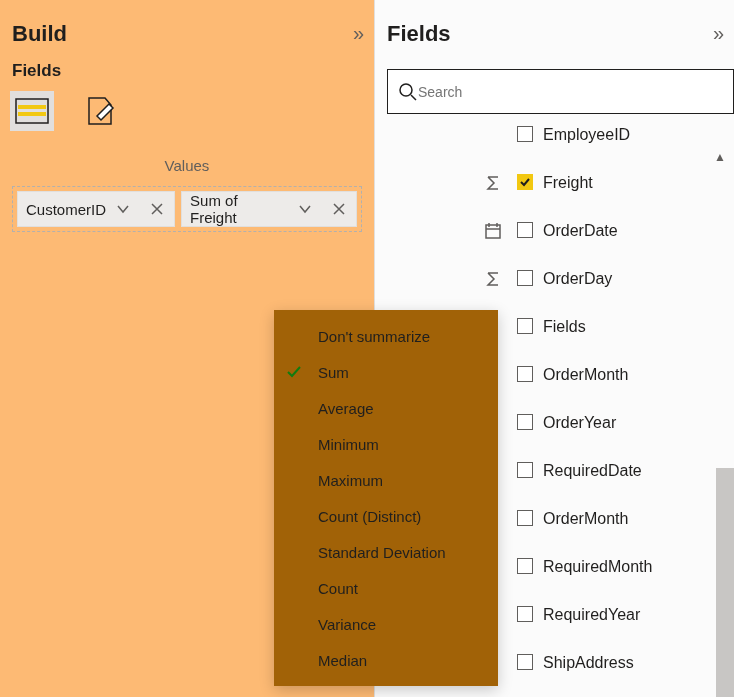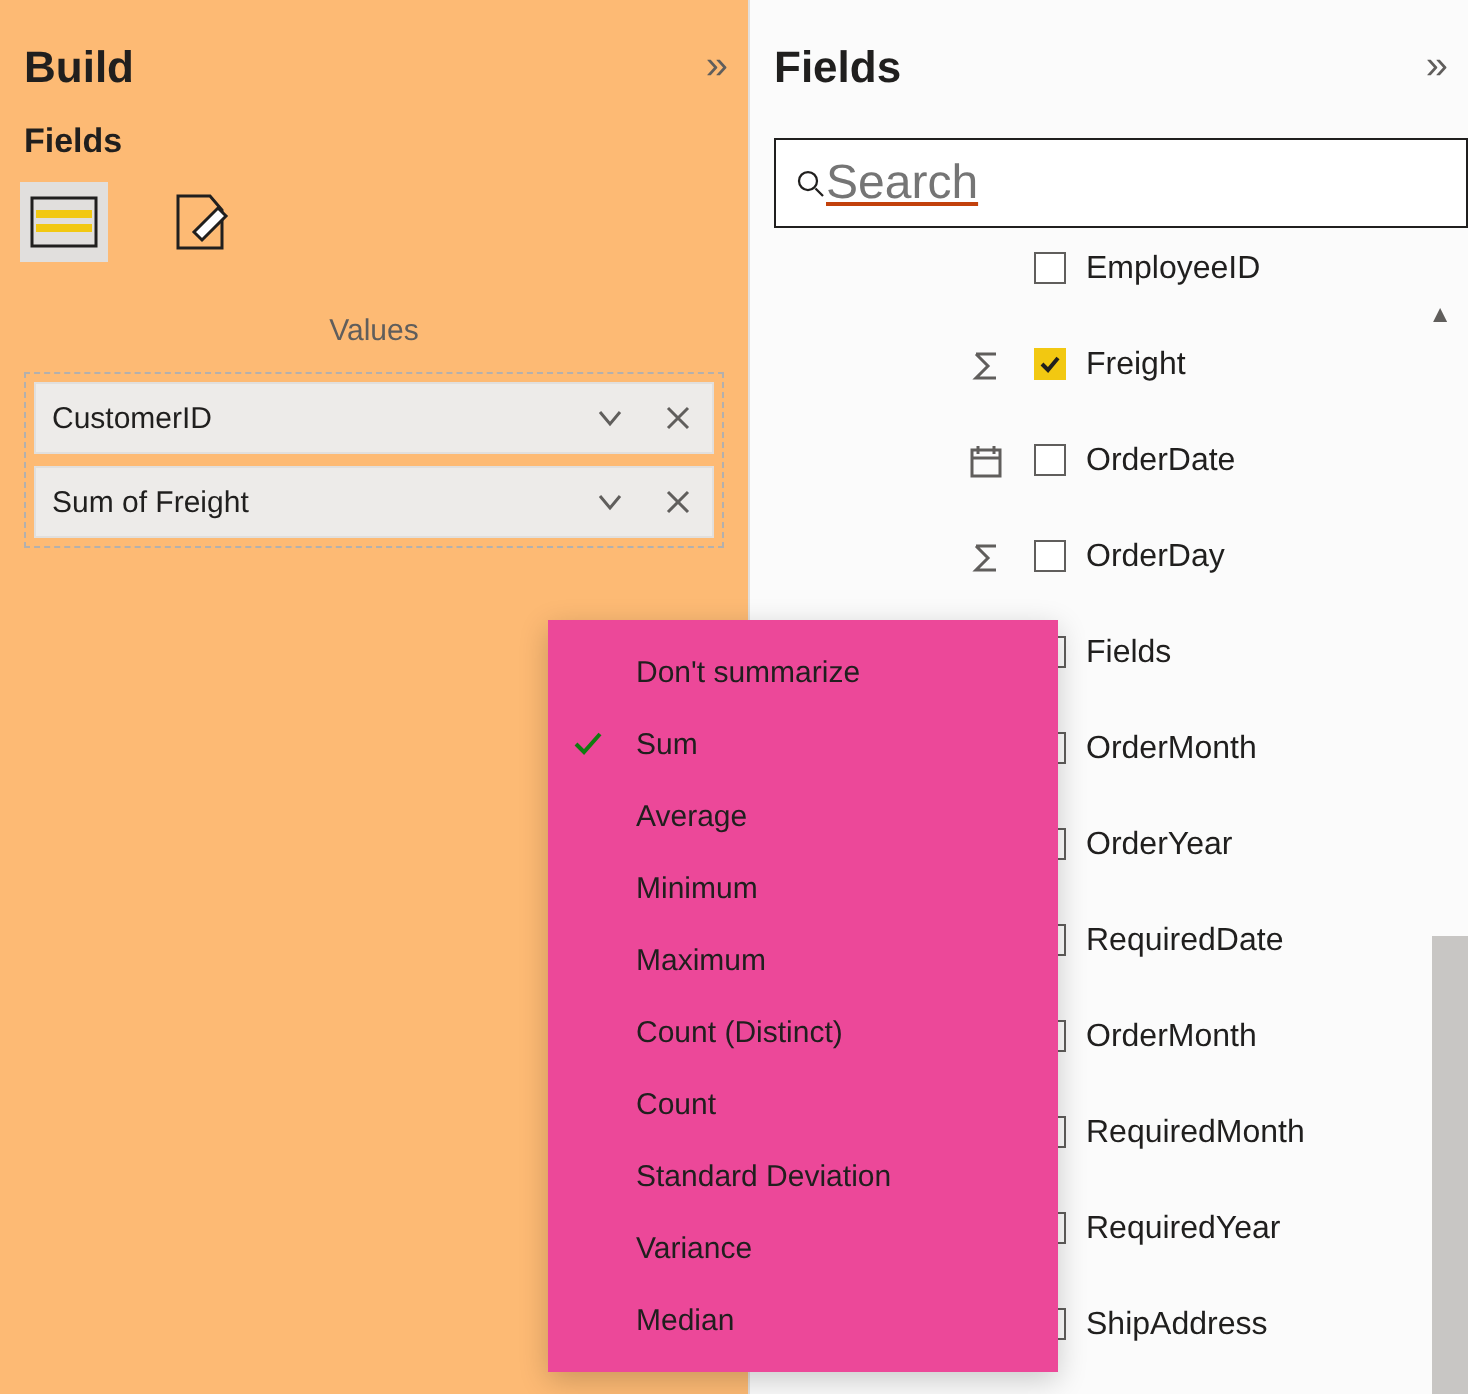--- a/index.html
+++ b/index.html
@@ -14,38 +14,38 @@
 
   .sub-title { font-size: 17px; font-weight: 600; padding: 4px 12px 8px 12px; }
 
   .toolbar { display: flex; gap: 24px; padding: 2px 10px 18px 10px; }
   .tool-btn { width: 44px; height: 40px; display: flex; align-items: center; justify-content: center; cursor: pointer; }
   .tool-btn.selected { background: #e1dfdd; }
 
   .values-label { font-size: 15px; color: #605e5c; padding: 8px 12px 12px 12px; text-align: center; }
 
   .wells { padding: 0 12px; }
-  .wells-box { border: 1px dashed #b3b0ad; padding: 4px; display: flex; flex-direction: column; gap: 6px; }
+  .wells-box { border: 1px dashed #b3b0ad; padding: 4px; display: flex; flex-direction: row; gap: 6px; }
   .well { background: #edebe9; border: 1px solid #e1dfdd; display: flex; align-items: center; height: 36px; }
   .well-label { flex: 1; font-size: 15px; padding-left: 8px; }
   .well-act { width: 34px; height: 34px; display:flex; align-items:center; justify-content:center; cursor:pointer; color:#605e5c; }
 
   .search-box { margin: 12px 0 12px 12px; height: 45px; border: 1px solid #201f1e; background: #fff; display: flex; align-items: center; padding: 0 10px; }
-  .search-box input { border: 0; outline: 0; font-size: 24px; color: #c2410c; flex: 1; background: transparent; text-decoration: underline; }
+  .search-box input { border: 0; outline: 0; font-size: 14px; color: #c2410c; flex: 1; background: transparent; }
 
   .field-list { padding: 0 0 0 12px; }
   .field-row { display: flex; height: 48px; gap: 10px; padding-left: 90px; position:relative; }
   .type-icon { width: 22px; position:absolute; left:95px; display:flex; align-items:center; justify-content:center; color:#605e5c; }
   .cb { width: 16px; height: 16px; border: 1px solid #605e5c; background: #fff; display: inline-flex; align-items:center; justify-content:center; }
   .cb.checked { background: #f2c811; border-color: #f2c811; }
   .field-name { font-size: 16px; }
   .scroll-arrow { position:absolute; right:8px; top:150px; font-size:12px; color:#605e5c; cursor:pointer; }
   .scroll-thumb { position:absolute; right:0; top:468px; width:18px; height:229px; background:#c8c6c4; }
 
-  .context-menu { position: absolute; left: 274px; top: 310px; width: 255px; background: #ec4899; box-shadow: 0 4px 14px rgba(0,0,0,0.2); padding: 8px 0; z-index: 10; }
+  .context-menu { position: absolute; left: 274px; top: 310px; width: 224px; background: #a16207; box-shadow: 0 4px 14px rgba(0,0,0,0.2); padding: 8px 0; z-index: 10; }
   .menu-item { display:flex; align-items:center; height: 36px; padding: 0 16px 0 44px; font-size: 15px; cursor: pointer; position:relative; }
   .menu-check { position:absolute; left:12px; color:#107c10; font-weight:bold; }
 
   svg { display:block; }
 </style>
 </head>
 <body>
 
 <div class="col col-build">
   <div class="panel-header">
@@ -230,24 +230,24 @@
     <div class="menu-item">
       <span>Minimum</span>
     </div>
     <div class="menu-item">
       <span>Maximum</span>
     </div>
     <div class="menu-item">
       <span>Count (Distinct)</span>
     </div>
     <div class="menu-item">
+      <span>Standard Deviation</span>
+    </div>
+    <div class="menu-item">
       <span>Count</span>
     </div>
     <div class="menu-item">
-      <span>Standard Deviation</span>
-    </div>
-    <div class="menu-item">
       <span>Variance</span>
     </div>
     <div class="menu-item">
       <span>Median</span>
     </div>
   </div>
 
 </body></html>

